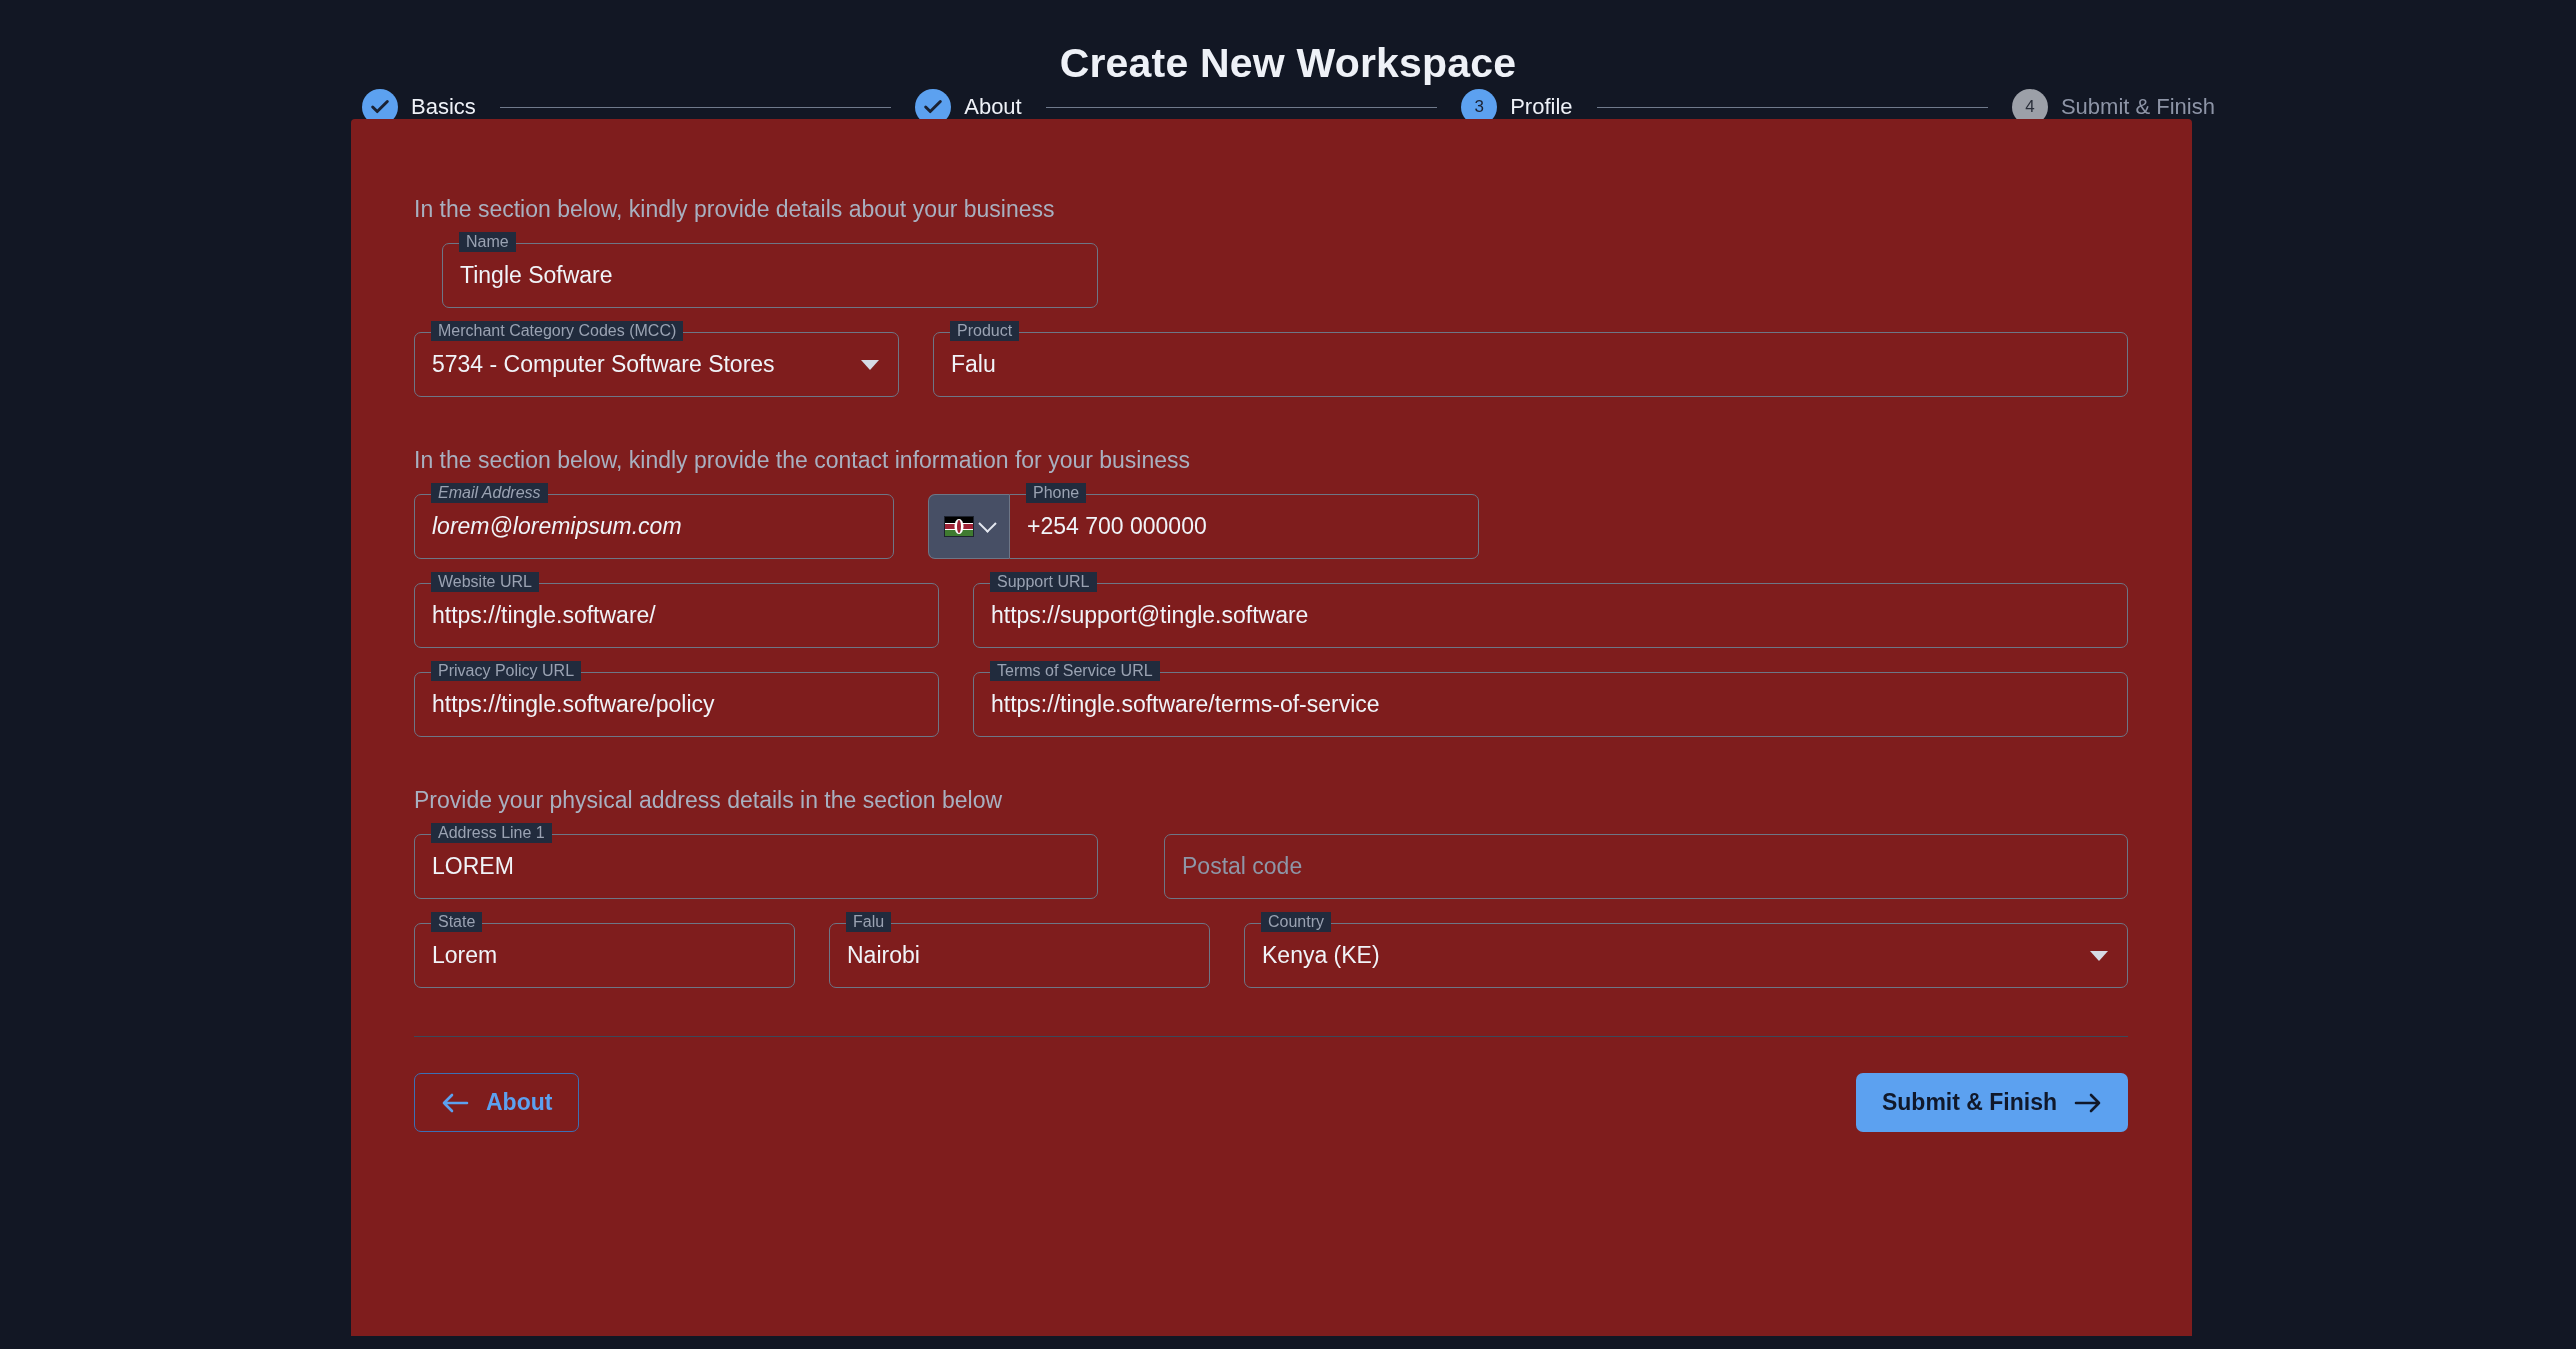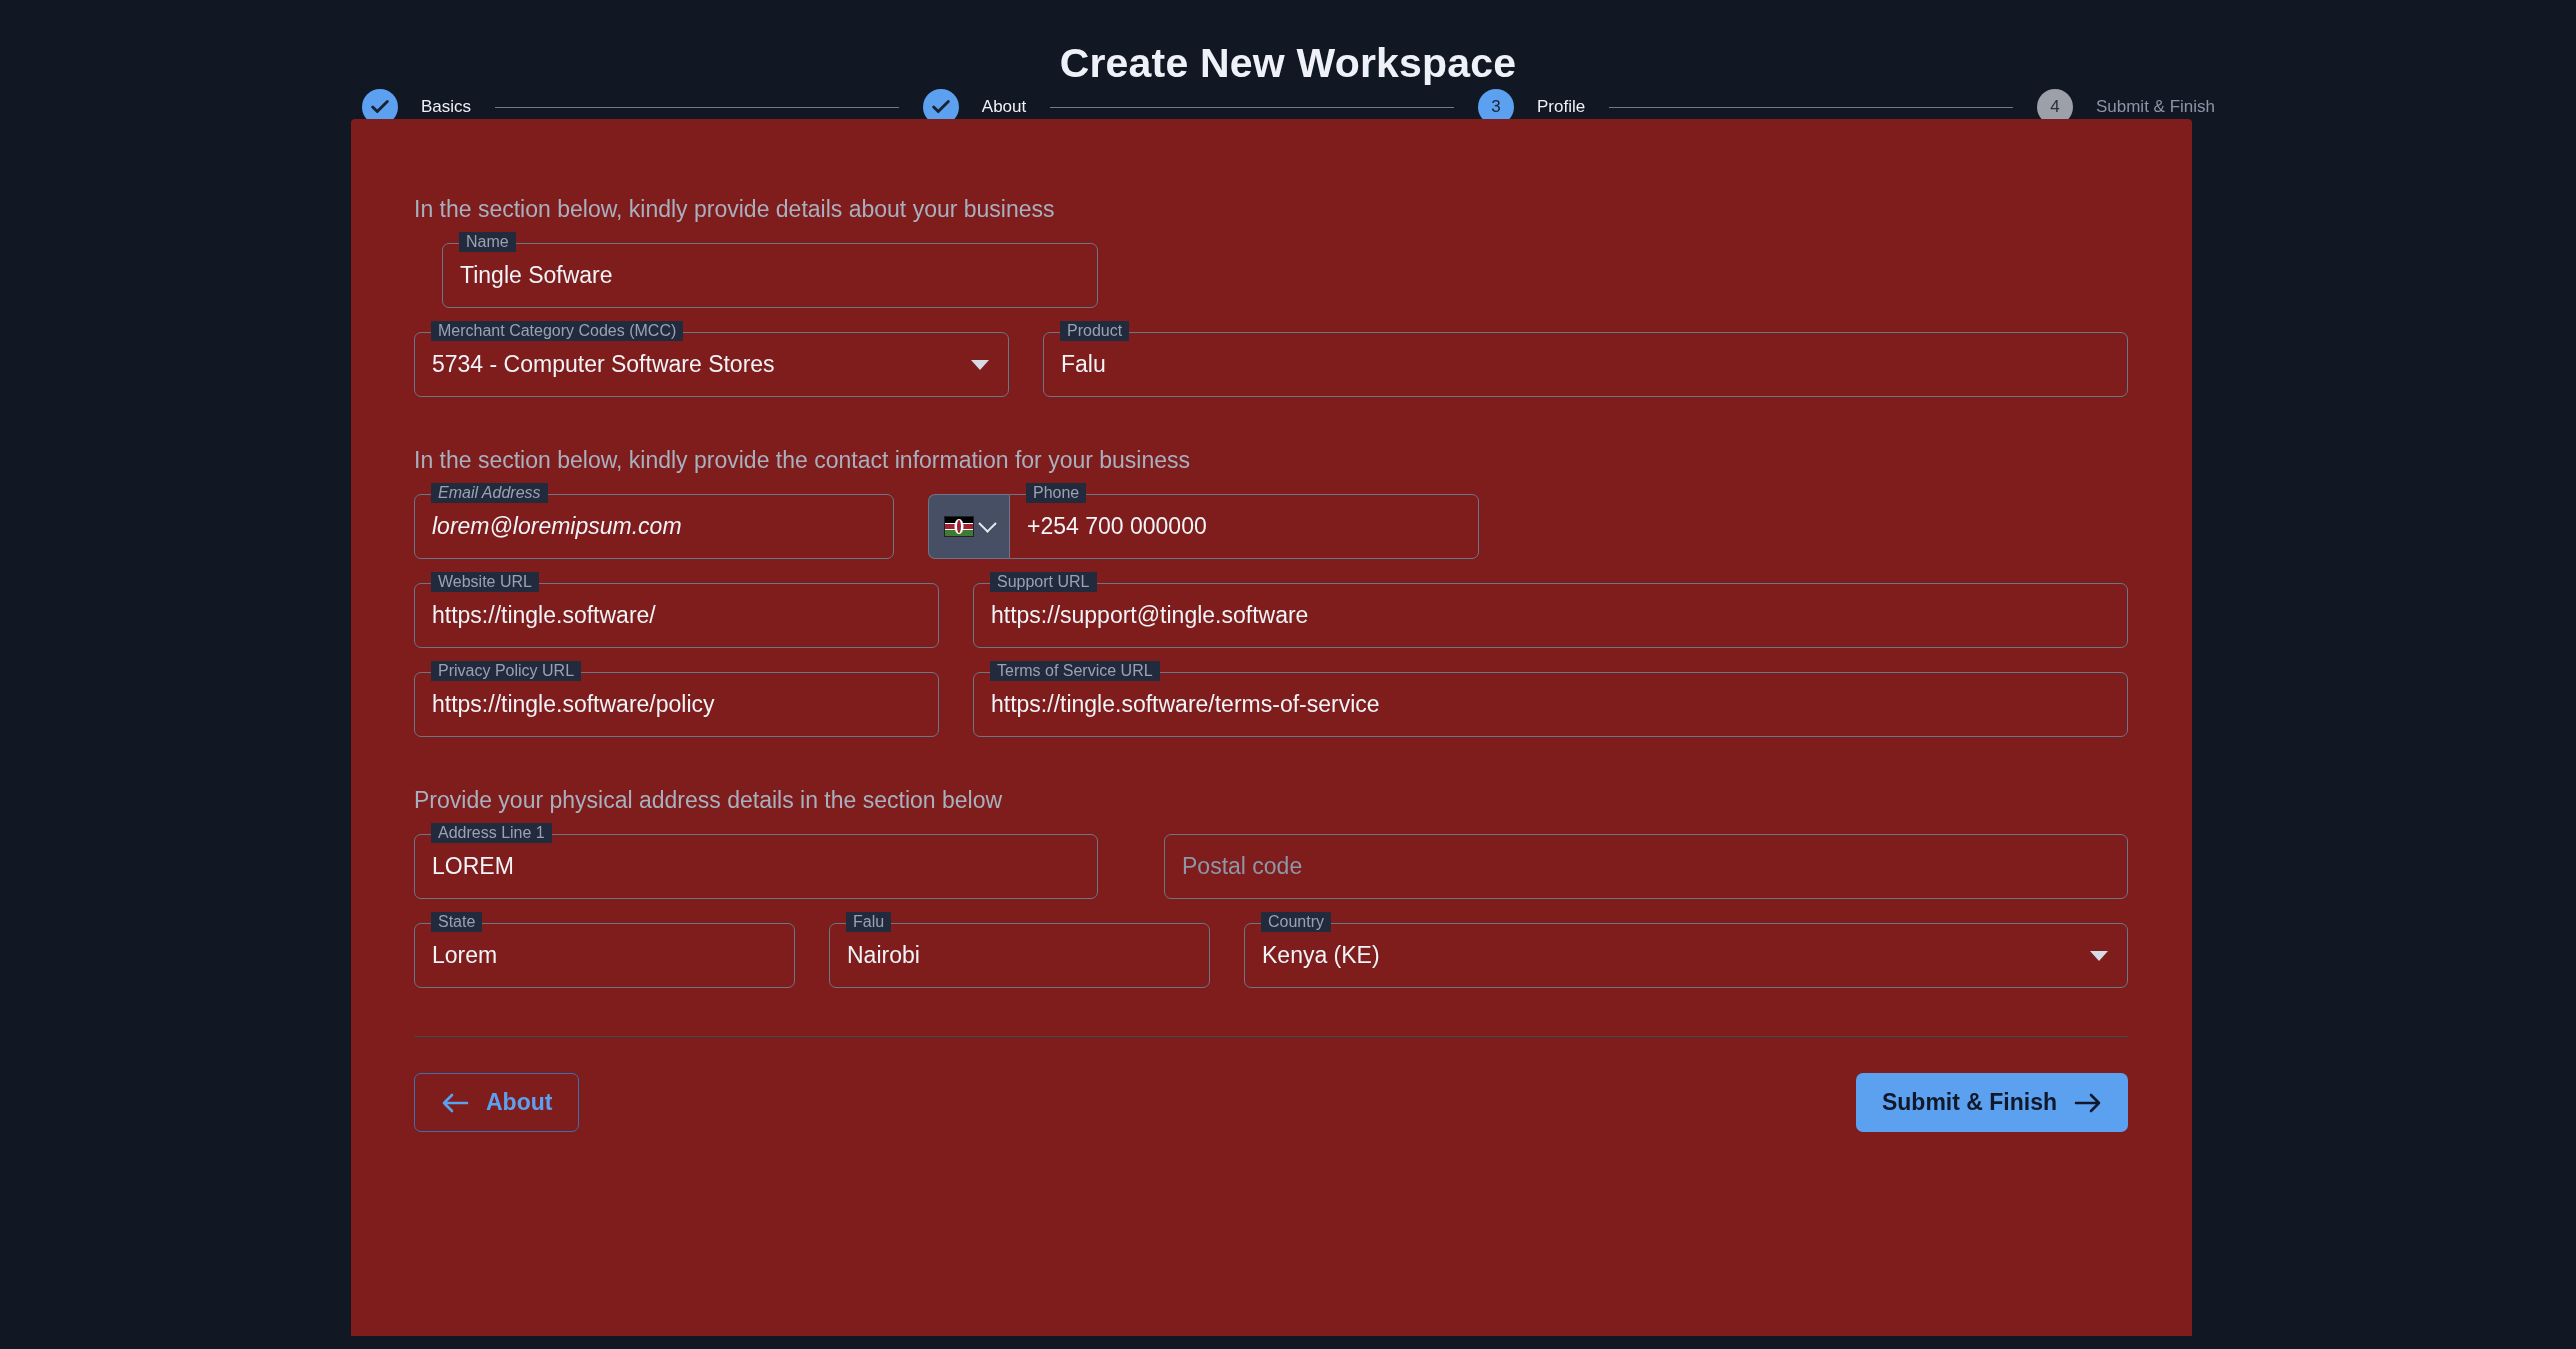--- a/index.html
+++ b/index.html
@@ -56,24 +56,23 @@
     align-items: center;
     justify-content: center;
     font-size: 17px;
     flex: 0 0 auto;
   }
   .step-circle.done   { background: #5ca1f0; color: #1b2233; }
   .step-circle.active { background: #5ca1f0; color: #1b2233; }
   .step-circle.todo   { background: #9ca0a8; color: #2a2f3a; }
   .step-circle svg { width: 22px; height: 22px; display: block; }
   .step-label {
-    font-size: 17px;
+    font-size: 22px;
     color: #eef1f7;
     white-space: nowrap;
-    margin-left: 10px;
   }
   .step-label.muted { color: #8d94a6; }
   .connector {
     flex: 1 1 auto;
     height: 1px;
     background: #707a8c;
     margin: 0 24px;
     min-width: 40px;
   }
 
@@ -334,21 +333,21 @@
         <div class="col grow" style="max-width:684px;padding-left:28px;">
           <div class="field">
             <div class="outline"></div>
             <div class="field-label">Name</div>
             <div class="field-value">Tingle Sofware</div>
           </div>
         </div>
       </div>
 
       <div class="row">
-        <div class="col" style="width:595px;">
+        <div class="col" style="width:485px;">
           <div class="field">
             <div class="outline"></div>
             <div class="field-label">Merchant Category Codes (MCC)</div>
             <div class="field-value">5734 - Computer Software Stores</div>
             <div class="caret"></div>
           </div>
         </div>
         <div class="col grow">
           <div class="field">
             <div class="outline"></div>

